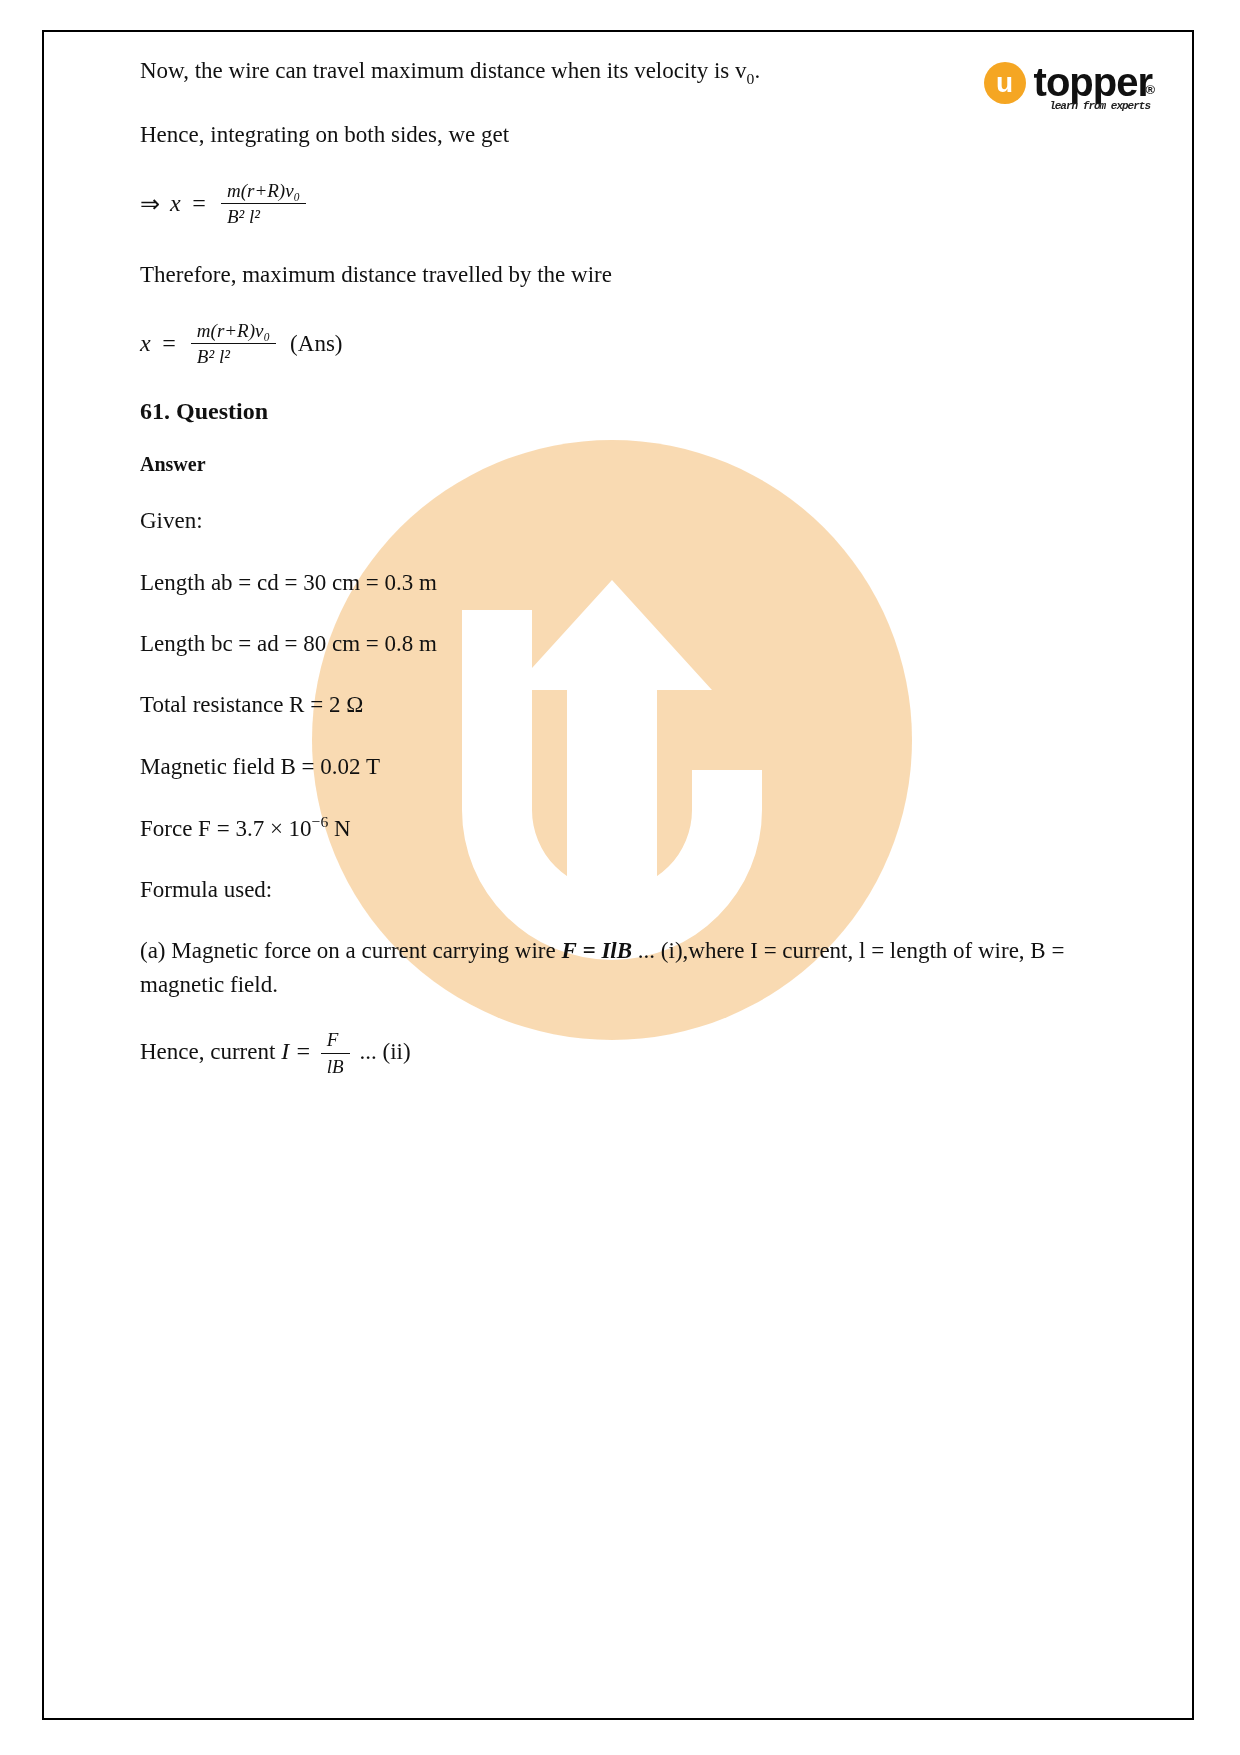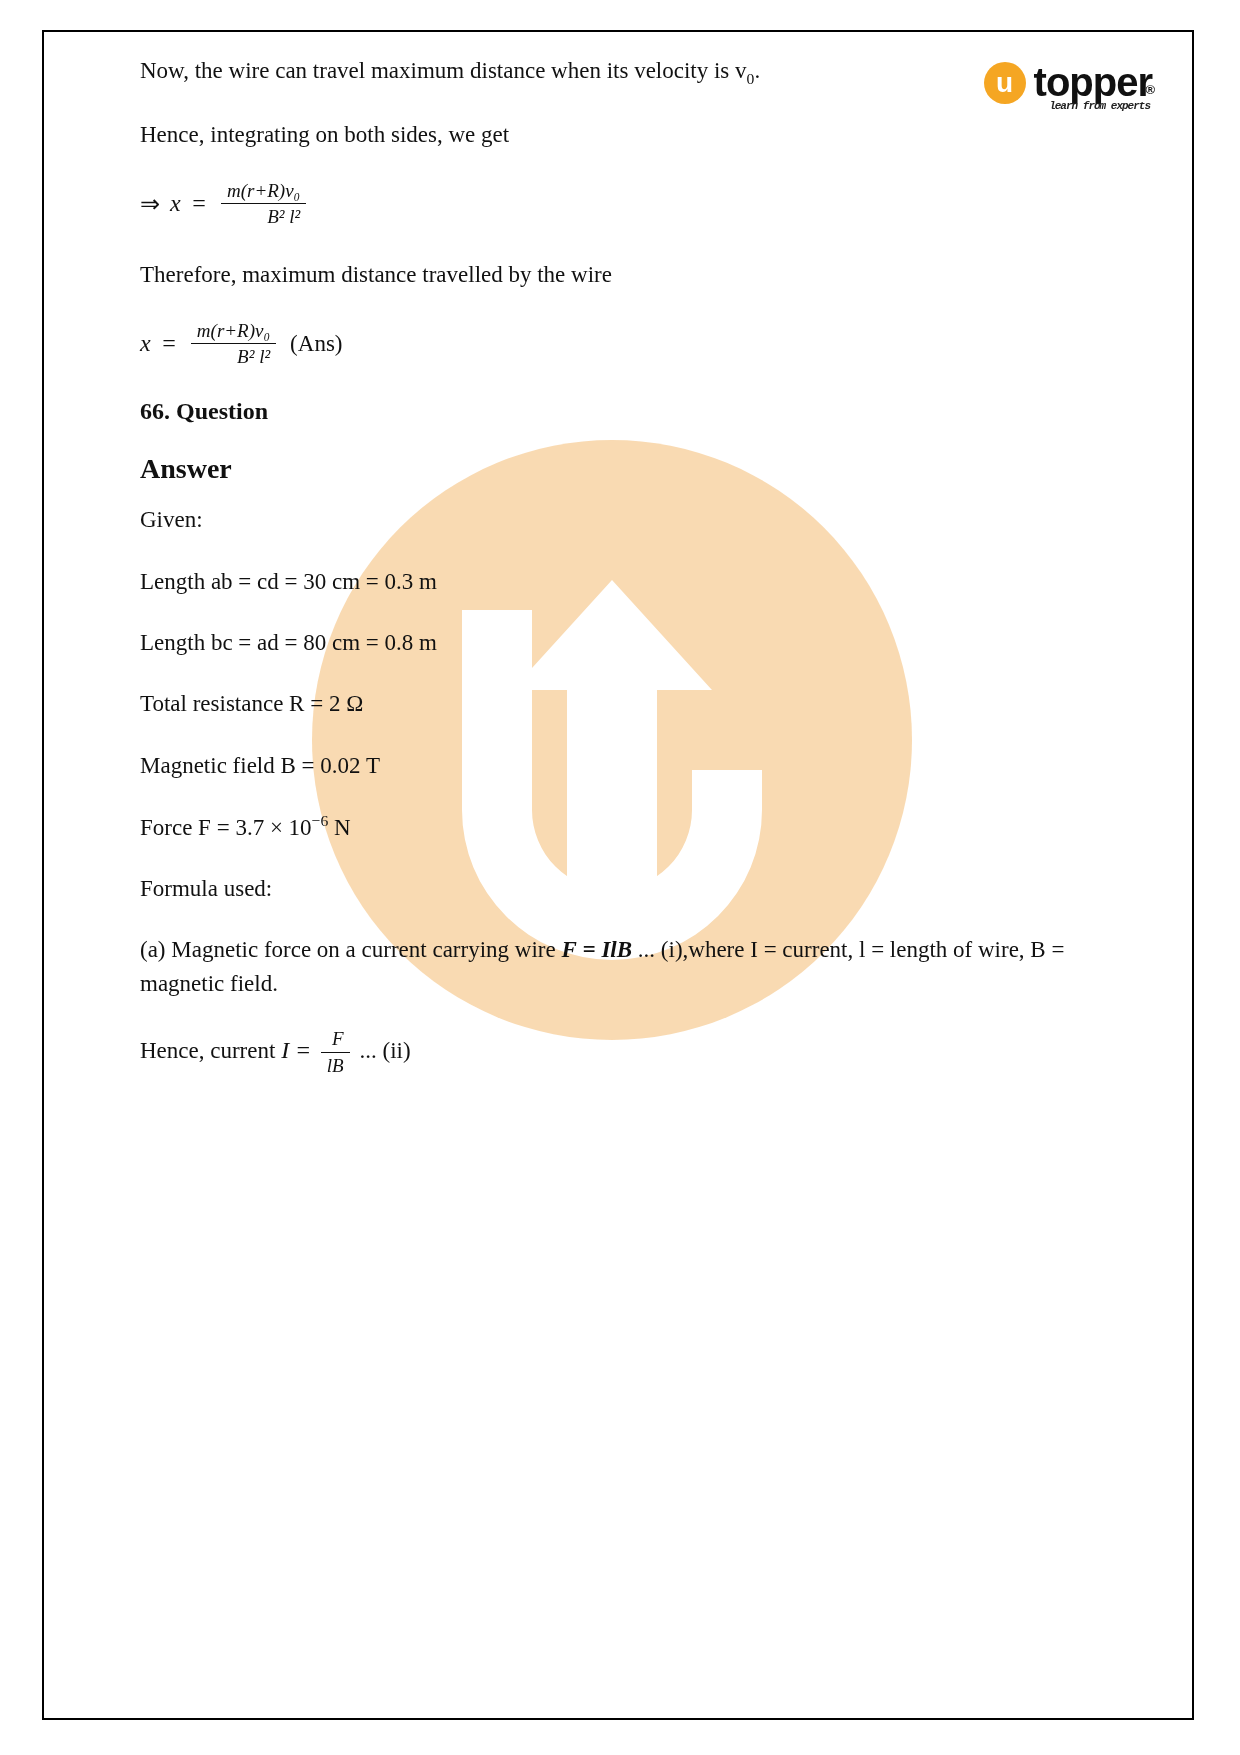--- a/index.html
+++ b/index.html
@@ -61,40 +61,40 @@
     margin: 0 0 28px 0;
     font-size: 23px;
     line-height: 1.45;
   }
   .qhead {
     font-size: 24px;
     font-weight: bold;
     margin: 0 0 28px 0;
   }
   .ans-head {
-    font-size: 28px;
-    font-weight: bold;
-    margin: 0 0 18px 0;
+    font-size: 20px;
+    font-weight: bold;
+    margin: 0 0 28px 0;
   }
   
   .mi {
     font-family: "Liberation Serif", serif;
     font-style: italic;
     font-size: 24px;
   }
   .mi-b {
     font-family: "Liberation Serif", serif;
     font-style: italic;
     font-weight: bold;
     font-size: 23px;
   }
   .frac {
     display: inline-block;
     vertical-align: middle;
-    text-align: right;
+    text-align: left;
     font-style: italic;
     font-size: 19px;
     line-height: 1.15;
     margin: 0 4px;
   }
   .frac .num {
     display: block;
     padding: 0 6px 2px 6px;
     border-bottom: 1.5px solid #111;
   }
@@ -208,21 +208,21 @@
     <div class="eqrow">
       <span class="mi">x</span>
       <span class="mi">=</span>
       <span class="frac">
         <span class="num">m(r+R)v₀</span>
         <span class="den">B² l²</span>
       </span>
       <span>(Ans)</span>
     </div>
 
-    <div class="qhead">66. Question</div>
+    <div class="qhead">61. Question</div>
 
     <div class="ans-head">Answer</div>
 
     <p>Given:</p>
 
     <p>Length ab = cd = 30 cm = 0.3 m</p>
     <p>Length bc = ad = 80 cm = 0.8 m</p>
     <p>Total resistance R = 2 Ω</p>
     <p>Magnetic field B = 0.02 T</p>
 

